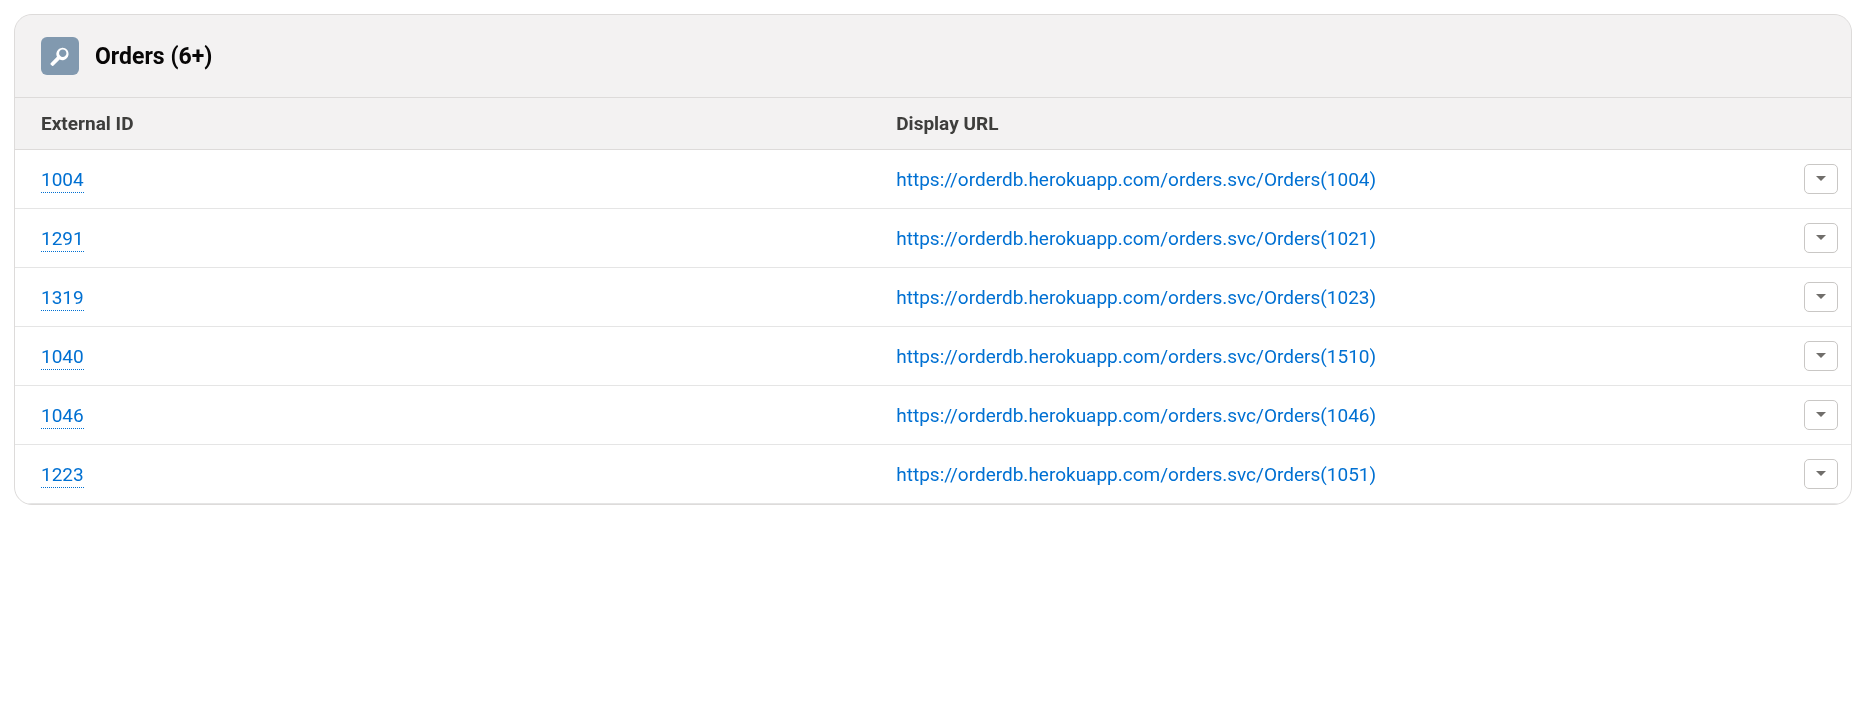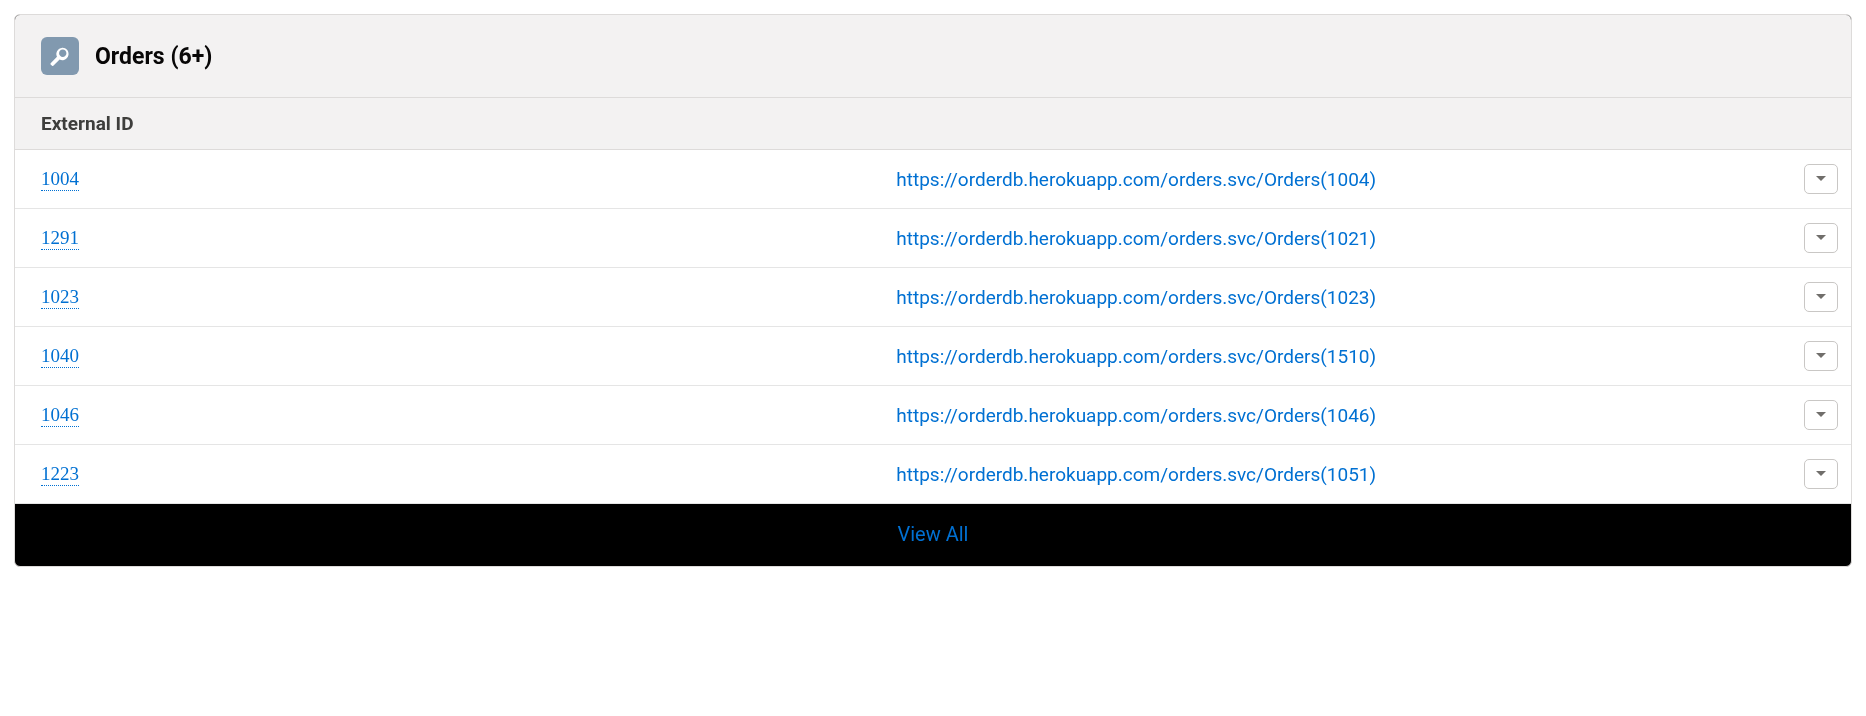--- a/index.html
+++ b/index.html
@@ -4,23 +4,23 @@
 <style>
   * { box-sizing: border-box; margin: 0; padding: 0; }
   body {
     font-family: -apple-system, BlinkMacSystemFont, "Segoe UI", Roboto, "Helvetica Neue", Arial, sans-serif;
     background: #fff;
     padding: 14px;
     color: #3e3e3c;
   }
   .card {
     border: 1px solid #dddbda;
-    border-radius: 6px;
+    border-radius: 18px;
     overflow: hidden;
-    background: #000000;
+    background: #e5e5e5;
   }
   .card-header {
     background: #f3f2f2;
     padding: 22px 26px;
     display: flex;
     align-items: center;
     gap: 16px;
     border-bottom: 1px solid #dddbda;
   }
   .header-icon {
@@ -37,20 +37,21 @@
   .card-title {
     font-size: 23px;
     font-weight: 700;
     color: #080707;
   }
   .col-headers {
     display: flex;
     background: #f3f2f2;
     border-bottom: 1px solid #dddbda;
     padding: 14px 0;
+    justify-content: center;
   }
   .col-ext {
     flex: 0 0 48%;
     padding-left: 26px;
     font-size: 19px;
     font-weight: 700;
     color: #3e3e3c;
   }
   .col-url {
     flex: 1;
@@ -61,21 +62,20 @@
   .row {
     display: flex;
     align-items: center;
     border-bottom: 1px solid #e5e5e5;
     padding: 14px 0;
     background: #fff;
   }
   .cell-ext {
     flex: 0 0 48%;
     padding-left: 26px;
-    font-family: Liberation Serif, serif;
   }
   .cell-url {
     flex: 1;
     padding-right: 12px;
   }
   .cell-action {
     flex: 0 0 60px;
     display: flex;
     justify-content: center;
   }
@@ -116,20 +116,21 @@
     <div class="header-icon">
       <svg viewBox="0 0 24 24">
           <path d="M22.7 19.3l-6.9-6.9c.6-1.2.9-2.5.7-3.9-.4-3-2.8-5.4-5.8-5.8-4.4-.6-8.1 3.1-7.5 7.5.4 3 2.8 5.4 5.8 5.8 1.4.2 2.7-.1 3.9-.7l6.9 6.9c.4.4 1 .4 1.4 0l1.5-1.5c.4-.4.4-1 0-1.4zM5 9c0-2.2 1.8-4 4-4s4 1.8 4 4-1.8 4-4 4-4-1.8-4-4z" transform="rotate(90 12 12)"></path>
         </svg>
     </div>
     <div class="card-title">Orders (6+)</div>
   </div>
 
   <div class="col-headers">
     <div class="col-ext">External ID</div>
+    <div class="col-url">Display URL</div>
   </div>
 
   <div>
 
     <div class="row">
       <div class="cell-ext">
         <a class="link link-dotted">1004</a>
       </div>
       <div class="cell-url">
         <a class="link">https://orderdb.herokuapp.com/orders.svc/Orders(1004)</a>
@@ -154,21 +155,21 @@
         <button class="action-btn">
           <span><svg viewBox="0 0 12 8">
                 <path d="M1 1l5 5 5-5z"></path>
               </svg></span>
         </button>
       </div>
     </div>
 
     <div class="row">
       <div class="cell-ext">
-        <a class="link link-dotted">1023</a>
+        <a class="link link-dotted">1319</a>
       </div>
       <div class="cell-url">
         <a class="link">https://orderdb.herokuapp.com/orders.svc/Orders(1023)</a>
       </div>
       <div class="cell-action">
         <button class="action-btn">
           <span><svg viewBox="0 0 12 8">
                 <path d="M1 1l5 5 5-5z"></path>
               </svg></span>
         </button>
@@ -217,17 +218,14 @@
       <div class="cell-action">
         <button class="action-btn">
           <span><svg viewBox="0 0 12 8">
                 <path d="M1 1l5 5 5-5z"></path>
               </svg></span>
         </button>
       </div>
     </div>
   </div>
 
-  <div class="footer">
-    <a class="link">View All</a>
-  </div>
 
 </div>
 
 </body></html>

